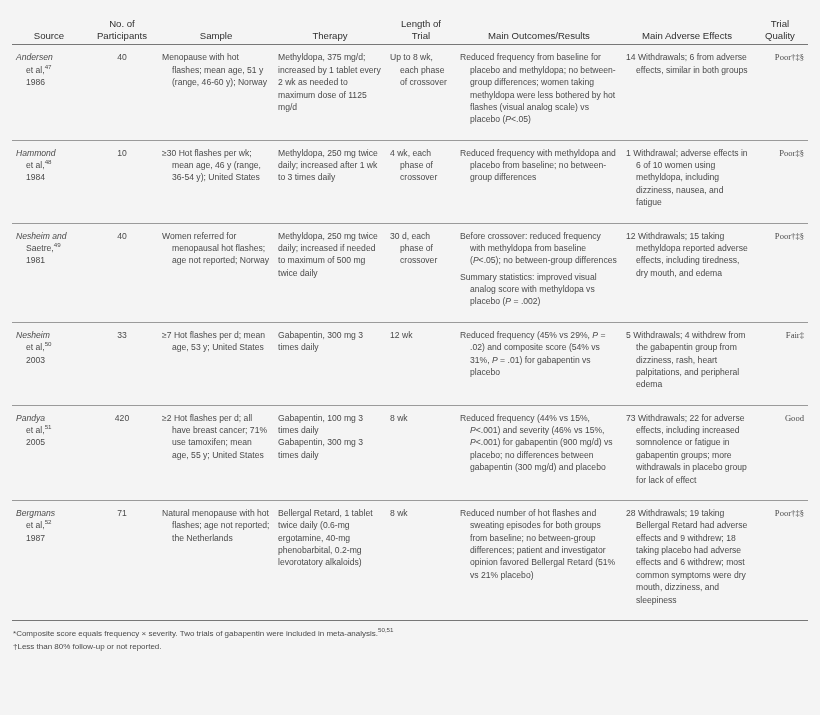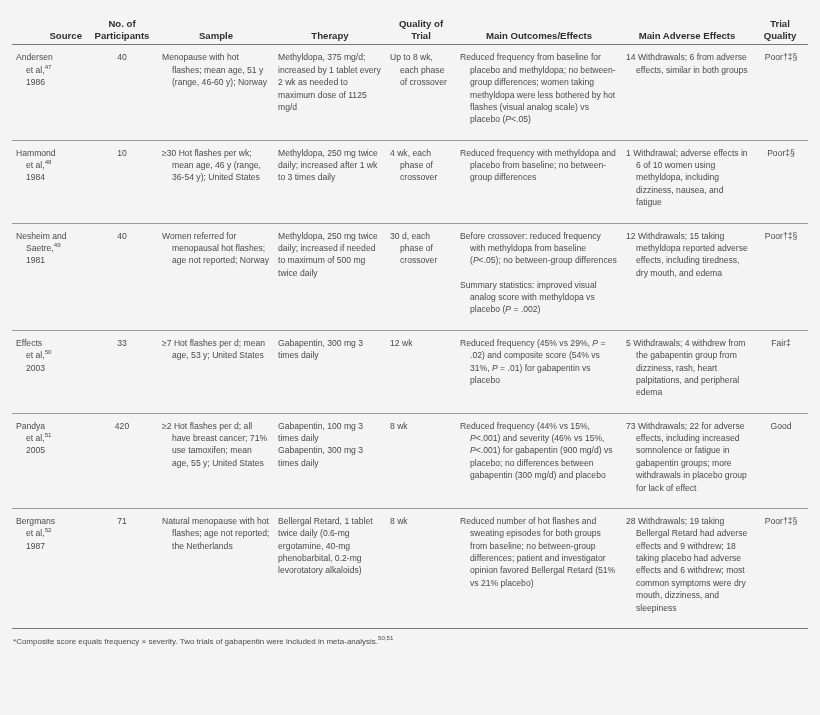--- a/index.html
+++ b/index.html
@@ -24,29 +24,29 @@
 
   table.evidence-table {
     width: 796px;
     border-collapse: collapse;
     table-layout: fixed;
     margin-top: 18px;
   }
 
   thead th {
     font-size: 9.6px;
-    font-weight: bold;
+    font-weight: normal;
     color: #2f2f2f;
     vertical-align: bottom;
     padding: 0 4px 3px 4px;
     line-height: 1.22;
     border-bottom: 1.4px solid #777;
     text-align: center;
   }
-  thead th.col-source { text-align: right; }
+  thead th.col-source { text-align: center; }
 
   tbody td {
     font-size: 8.6px;
     line-height: 1.44;
     color: #4a4a4a;
     vertical-align: top;
     padding: 6px 4px 14px 4px;
     border-bottom: 0.9px solid #9a9a9a;
   }
   tbody tr:last-child td {
@@ -61,26 +61,26 @@
   col.c-length  { width: 70px; }
   col.c-outcome { width: 166px; }
   col.c-adverse { width: 130px; }
   col.c-quality { width: 56px; }
 
   
   .hang {
     padding-left: 10px;
     text-indent: -10px;
   }
-  .hang + .hang { margin-top: 12px; }
+  .hang + .hang { margin-top: 4px; }
 
   td.cell-participants { text-align: center; }
-  td.cell-quality { text-align: center; padding-left: 6px; }
-
-  .src-line1 { display: block; }
+  td.cell-quality { text-align: right; padding-left: 6px; font-family: Liberation Serif, serif; }
+
+  .src-line1 { display: block; font-style: italic; }
   .src-line2 { display: block; padding-left: 10px; }
   .src-line3 { display: block; padding-left: 10px; }
 
   sup {
     font-size: 6.2px;
     vertical-align: super;
     line-height: 0;
   }
   em, .ital { font-style: italic; }
 
@@ -121,25 +121,25 @@
           <span style="display:block">No. of</span>
           <span style="display:block">Participants</span>
         </th>
         <th>
           <span>Sample</span>
         </th>
         <th>
           <span>Therapy</span>
         </th>
         <th>
-          <span style="display:block">Quality of</span>
+          <span style="display:block">Length of</span>
           <span style="display:block">Trial</span>
         </th>
         <th>
-          <span>Main Outcomes/Effects</span>
+          <span>Main Outcomes/Results</span>
         </th>
         <th>
           <span>Main Adverse Effects</span>
         </th>
         <th>
           <span style="display:block">Trial</span>
           <span style="display:block">Quality</span>
         </th>
       </tr>
     </thead>
@@ -219,21 +219,21 @@
             <div class="hang">Before crossover: reduced frequency with methyldopa from baseline (<em class="ital">P</em>&lt;.05); no between-group differences</div>
             <div class="hang">Summary statistics: improved visual analog score with methyldopa vs placebo (<em class="ital">P</em> = .002)</div>
           </td>
           <td>
             <div class="hang">12 Withdrawals; 15 taking methyldopa reported adverse effects, including tiredness, dry mouth, and edema</div>
           </td>
           <td class="cell-quality"><span>Poor†‡§</span></td>
         </tr>
         <tr>
           <td>
-            <span class="src-line1">Effects</span>
+            <span class="src-line1">Nesheim</span>
             <span class="src-line2">et al,<sup>50</sup></span>
             <span class="src-line3">2003</span>
           </td>
           <td class="cell-participants"><span>33</span></td>
           <td>
             <div class="hang">≥7 Hot flashes per d; mean age, 53 y; United States</div>
           </td>
           <td>
             <div class="therapy-block">
               <div>Gabapentin, 300 mg 3 times daily</div>
@@ -301,15 +301,16 @@
           <td>
             <div class="hang">28 Withdrawals; 19 taking Bellergal Retard had adverse effects and 9 withdrew; 18 taking placebo had adverse effects and 6 withdrew; most common symptoms were dry mouth, dizziness, and sleepiness</div>
           </td>
           <td class="cell-quality"><span>Poor†‡§</span></td>
         </tr>
       </tbody>
   </table>
 
   <div class="footnotes" id="footnotes">
       <div><span>*</span><span>Composite score equals frequency × severity. Two trials of gabapentin were included in meta-analysis.</span><sup>50,51</sup></div>
+      <div><span>†</span><span>Less than 80% follow-up or not reported.</span></div>
     </div>
 
 </div>
 
 </body></html>

